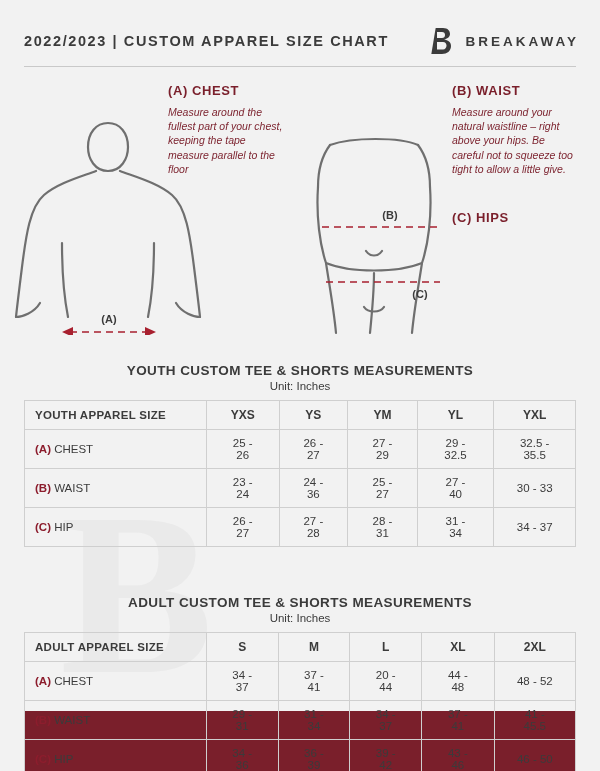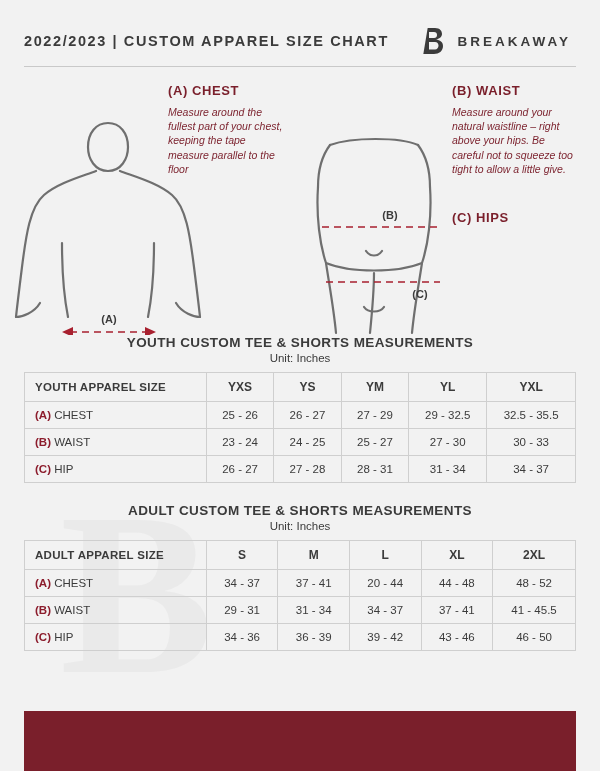--- a/index.html
+++ b/index.html
@@ -35,21 +35,21 @@
     user-select: none;
     z-index: 0;
   }
   .content { position: relative; z-index: 2; }
 
   
   .header {
     display: flex;
     align-items: center;
     justify-content: space-between;
-    padding: 26px 29px 10px 24px;
+    padding: 26px 21px 10px 24px;
   }
   .header-title {
     font-size: 14.5px;
     font-weight: bold;
     letter-spacing: 1.6px;
     color: #3b3b3b;
     white-space: nowrap;
   }
   .brand {
     display: flex;
@@ -100,35 +100,36 @@
 
   
   .table-block { margin: 0 24px; }
   .tbl-title {
     text-align: center;
     font-size: 13.5px;
     font-weight: bold;
     letter-spacing: .4px;
     color: #3b3b3b;
     margin-bottom: 2px;
+    margin-top: 28px;
   }
   .tbl-unit {
     text-align: center;
     font-size: 11.5px;
     color: #3b3b3b;
     margin-bottom: 8px;
   }
   table {
     width: 100%;
     border-collapse: collapse;
     font-size: 11.5px;
   }
   th, td {
     border: 1px solid #cfcfcf;
-    padding: 7px 12px;
+    padding: 7px 21px;
     text-align: center;
     color: #3b3b3b;
     font-weight: normal;
   }
   thead th {
     font-weight: bold;
     font-size: 12px;
   }
   thead th.rowhead {
     text-align: left;
@@ -268,23 +269,23 @@
             <td>27 - 29</td>
             <td>29 - 32.5</td>
             <td>32.5 - 35.5</td>
           </tr>
           <tr>
             <td class="rowhead">
               <span class="lbl">(B)</span>
               <span>WAIST</span>
             </td>
             <td>23 - 24</td>
-            <td>24 - 25</td>
+            <td>24 - 36</td>
             <td>25 - 27</td>
-            <td>27 - 30</td>
+            <td>27 - 40</td>
             <td>30 - 33</td>
           </tr>
           <tr>
             <td class="rowhead">
               <span class="lbl">(C)</span>
               <span>HIP</span>
             </td>
             <td>26 - 27</td>
             <td>27 - 28</td>
             <td>28 - 31</td>

